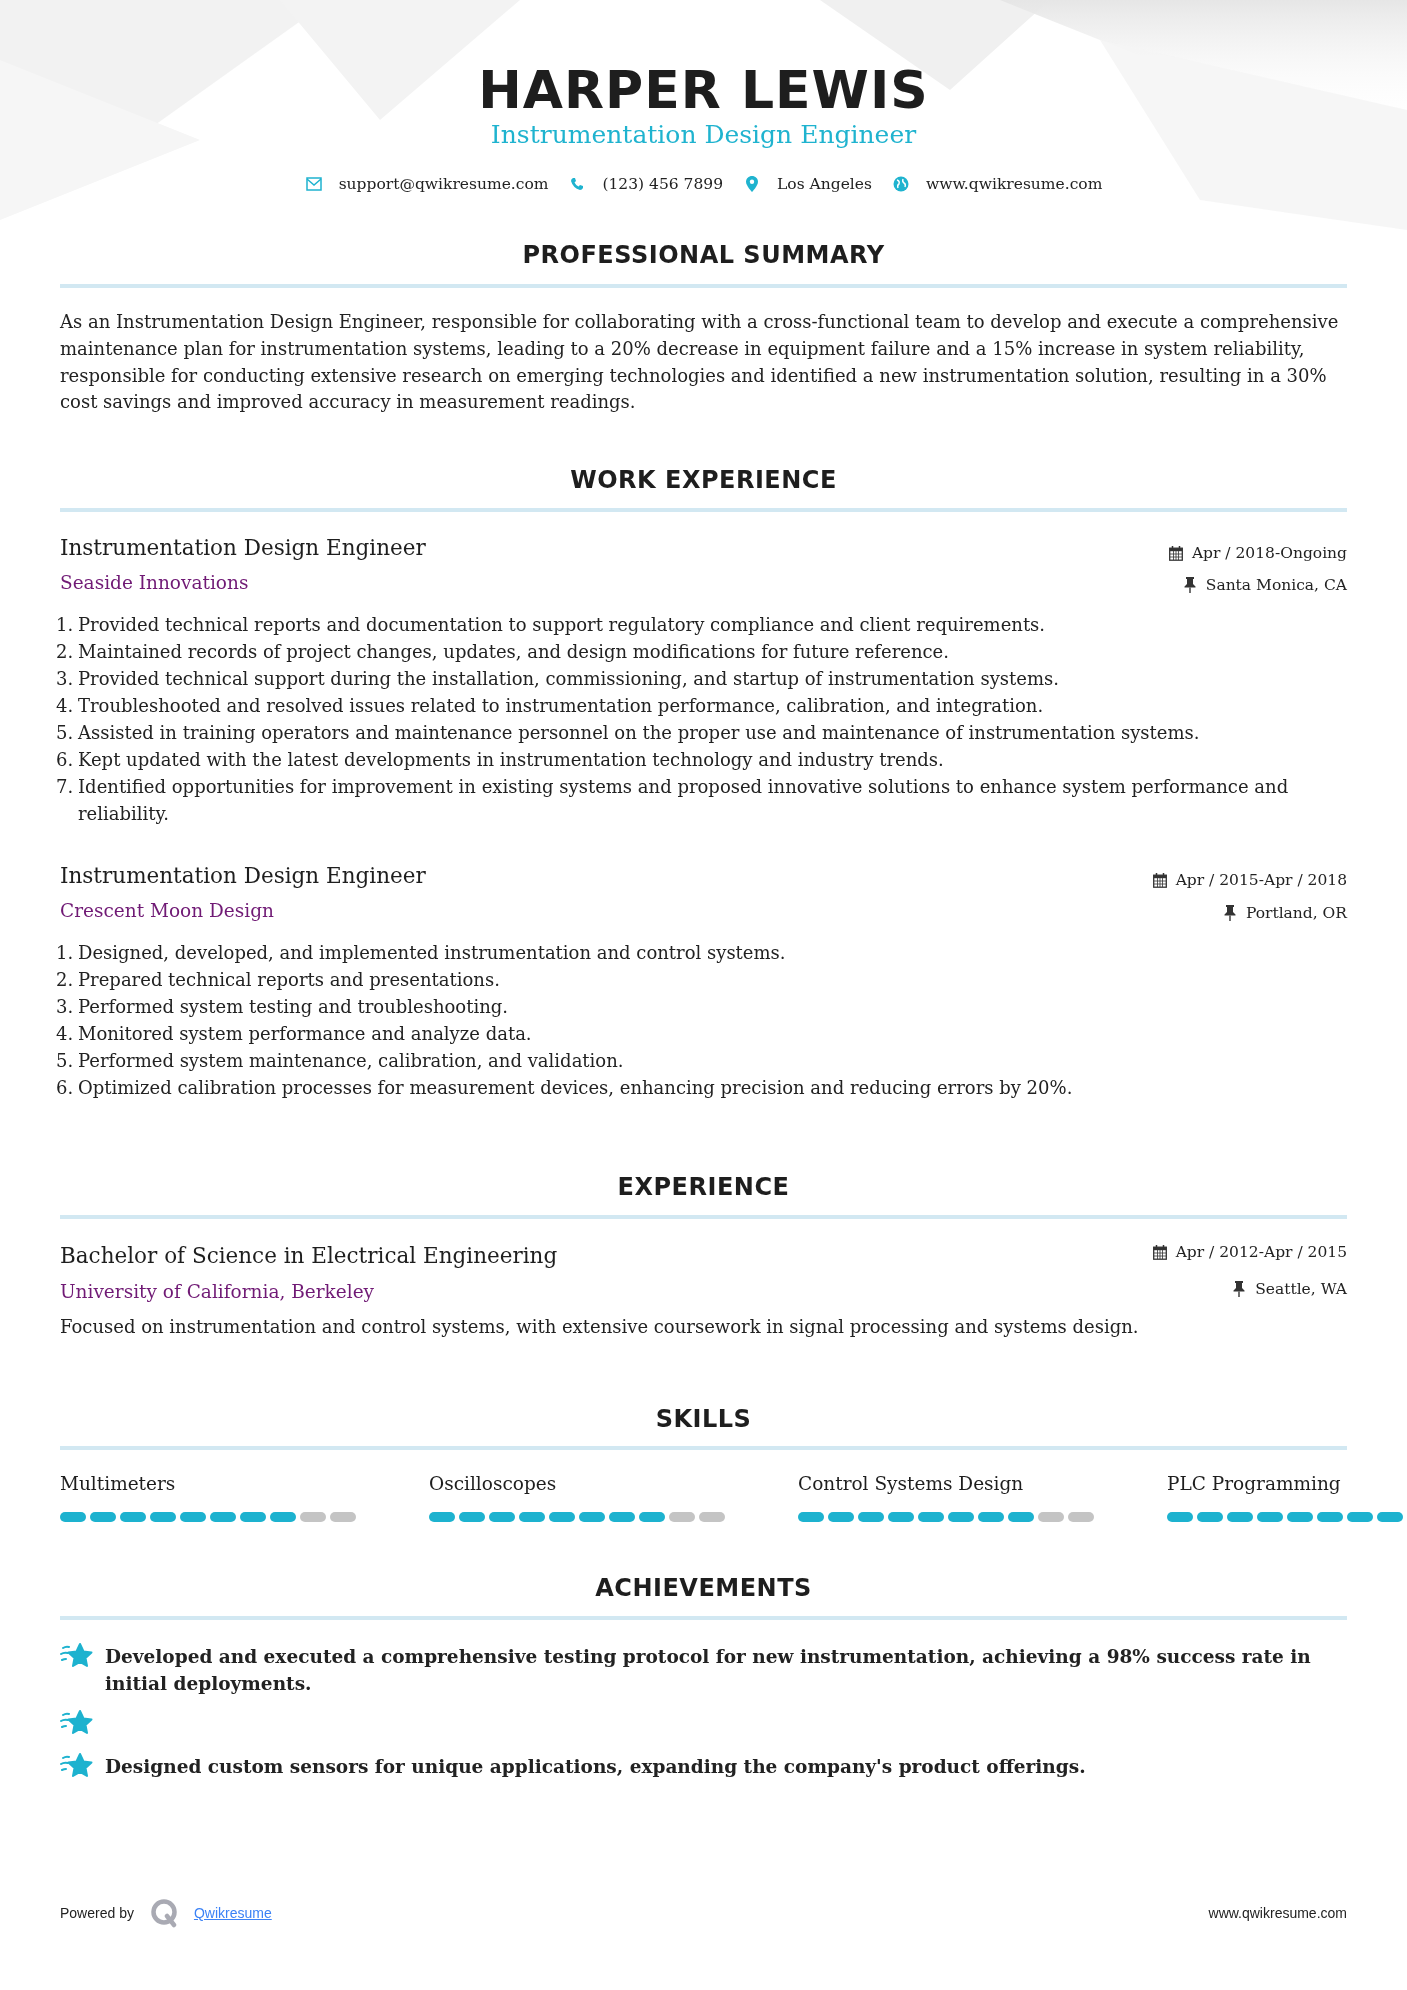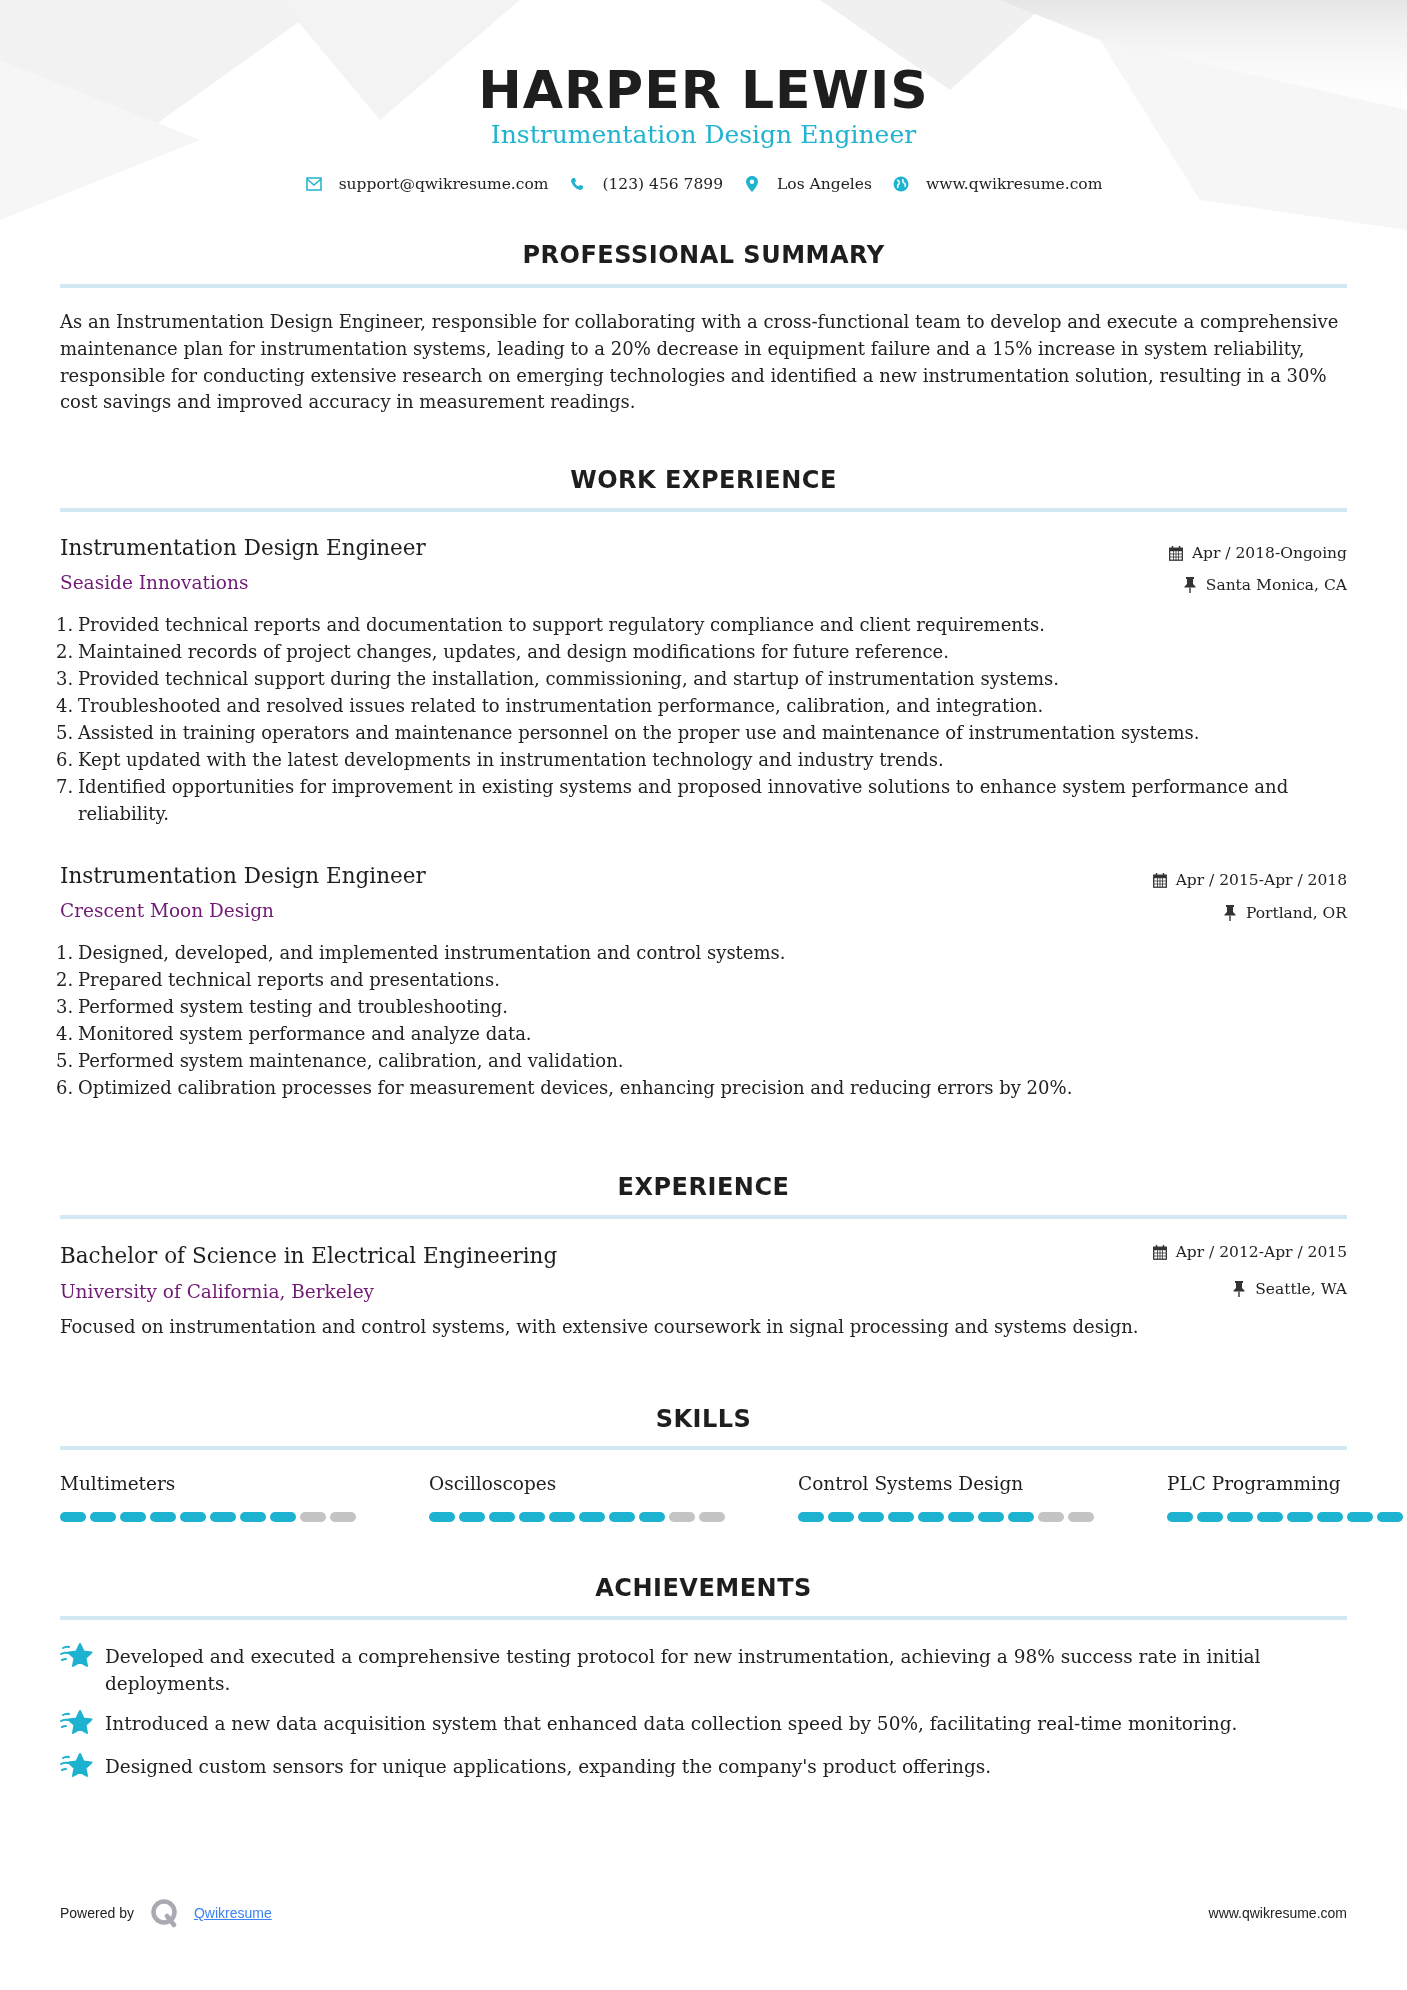--- a/index.html
+++ b/index.html
@@ -43,21 +43,21 @@
   .meta .mi { width: 16px; height: 16px; margin-right: 8px; display: inline-flex; align-items: center; justify-content: center; }
   .olist { position: absolute; left: 56px; width: 1294px; margin: 0; padding: 0; list-style: none; }
   .olist li { font-size: 18px; line-height: 27px; color: #222; display: flex; }
   .olist li .num { width: 22px; flex: none; }
   .skills { position: absolute; left: 60px; top: 1470px; width: 1290px; display: flex; gap: 40px; }
   .skill { width: 300px; margin-right: 29px; }
   .skill-name { font-size: 18.5px; line-height: 28px; color: #1e1e1e; height: 30px; }
   .bar { display: flex; margin-top: 12px; }
   .seg { width: 26px; height: 10px; border-radius: 5px; margin-right: 4px; background: #c4c4c4; }
   .seg.on { background: #1db2cf; }
-  .ach { position: absolute; left: 60px; width: 1290px; display: flex; }
+  .ach { position: absolute; left: 60px; width: 1290px; display: flex; font-weight: bold; }
   .ach .aicon { width: 34px; height: 30px; flex: none; margin-right: 11px; margin-top: -2px; }
   .ach .atext { font-size: 18.5px; line-height: 27px; color: #222; }
   .footer { position: absolute; top: 1898px; left: 60px; width: 1287px; height: 30px; font-family: "Liberation Sans", sans-serif; font-size: 14px; color: #222; text-decoration: underline; }
   .footer .left { position: absolute; left: 0; top: 0; display: flex; align-items: center; height: 30px; }
   .footer .right { position: absolute; right: 0; top: 0; height: 30px; line-height: 30px; }
   .footer a { color: #3b82f6; text-decoration: underline; }
 </style>
 </head>
 <body>
 
@@ -333,21 +333,20 @@
   </span>
   <span class="atext">Developed and executed a comprehensive testing protocol for new instrumentation, achieving a 98% success rate in initial deployments.</span>
 </div>
 <div class="ach" style="top:1710px;">
   <span class="aicon">
     <svg width="34" height="30" viewBox="0 0 34 30">
         <path d="M3 7 Q6 5 9 6 M1 13 Q4 11 8 12 M2 19 Q4 18 6 18" stroke="#1db2cf" stroke-width="2" fill="none" stroke-linecap="round"></path>
         <polygon points="20,3 23.5,10.5 31.5,11.5 25.5,17 27,25 20,21 13,25 14.5,17 8.5,11.5 16.5,10.5" fill="#1db2cf" stroke="#1db2cf" stroke-width="2" stroke-linejoin="round"></polygon>
       </svg>
   </span>
-  <span class="atext">Introduced a new data acquisition system that enhanced data collection speed by 50%, facilitating real-time monitoring.</span>
 </div>
 <div class="ach" style="top:1753px;">
   <span class="aicon">
     <svg width="34" height="30" viewBox="0 0 34 30">
         <path d="M3 7 Q6 5 9 6 M1 13 Q4 11 8 12 M2 19 Q4 18 6 18" stroke="#1db2cf" stroke-width="2" fill="none" stroke-linecap="round"></path>
         <polygon points="20,3 23.5,10.5 31.5,11.5 25.5,17 27,25 20,21 13,25 14.5,17 8.5,11.5 16.5,10.5" fill="#1db2cf" stroke="#1db2cf" stroke-width="2" stroke-linejoin="round"></polygon>
       </svg>
   </span>
   <span class="atext">Designed custom sensors for unique applications, expanding the company's product offerings.</span>
 </div>

